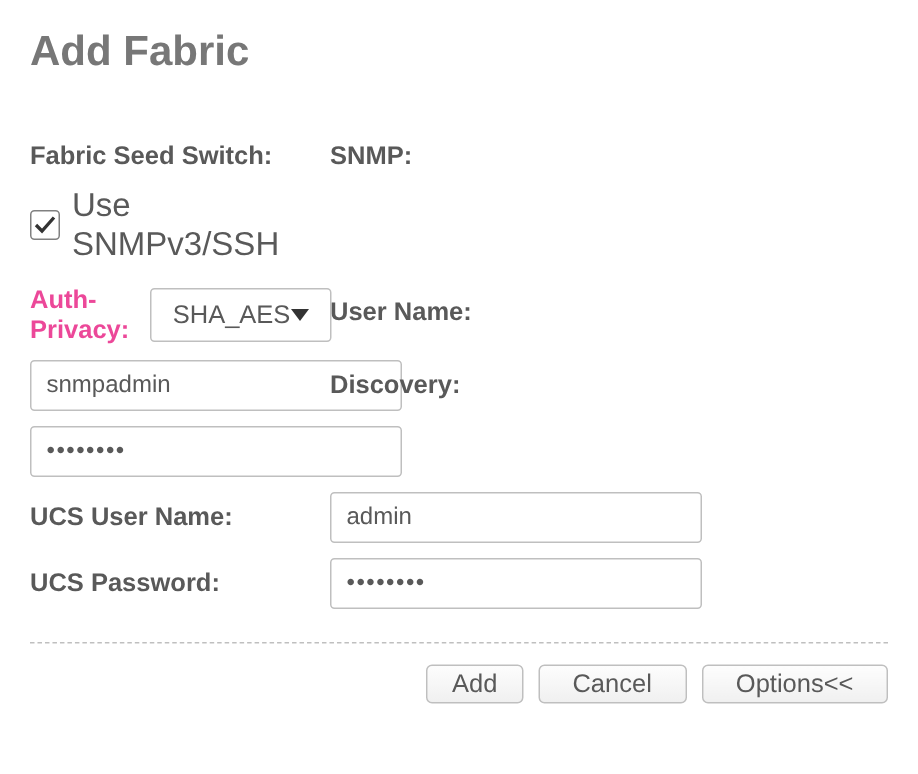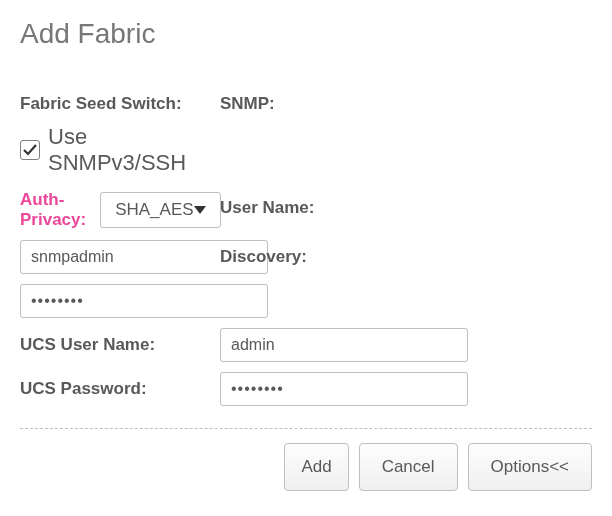--- a/index.html
+++ b/index.html
@@ -6,21 +6,21 @@
     body {
       font-family: Arial, Helvetica, sans-serif;
       width: 612px;
       height: 516px;
       padding: 18px 20px;
       color: #595959;
       background: #fff;
     }
     h1 {
       font-size: 28px;
-      font-weight: 400;
+      font-weight: 700;
       color: #777;
       margin-bottom: 32px;
     }
     .form {
       display: grid;
       grid-template-columns: 200px 1fr;
       row-gap: 10px;
       align-items: center;
       margin-top: 44px;
     }
@@ -99,21 +99,21 @@
       border-top: 1px dashed #bfbfbf;
       margin-top: 12px;
       margin-bottom: 14px;
     }
     .actions {
       display: flex;
       justify-content: flex-end;
       gap: 10px;
     }
     .btn {
-      height: 48px;
+      height: 26px;
       padding: 0 22px;
       font-size: 17px;
       color: #595959;
       background: linear-gradient(#fdfdfd, #f0f0f0);
       border: 1px solid #bfbfbf;
       border-radius: 4px;
       cursor: pointer;
     }
     .btn-add {
       padding: 0 16px;

